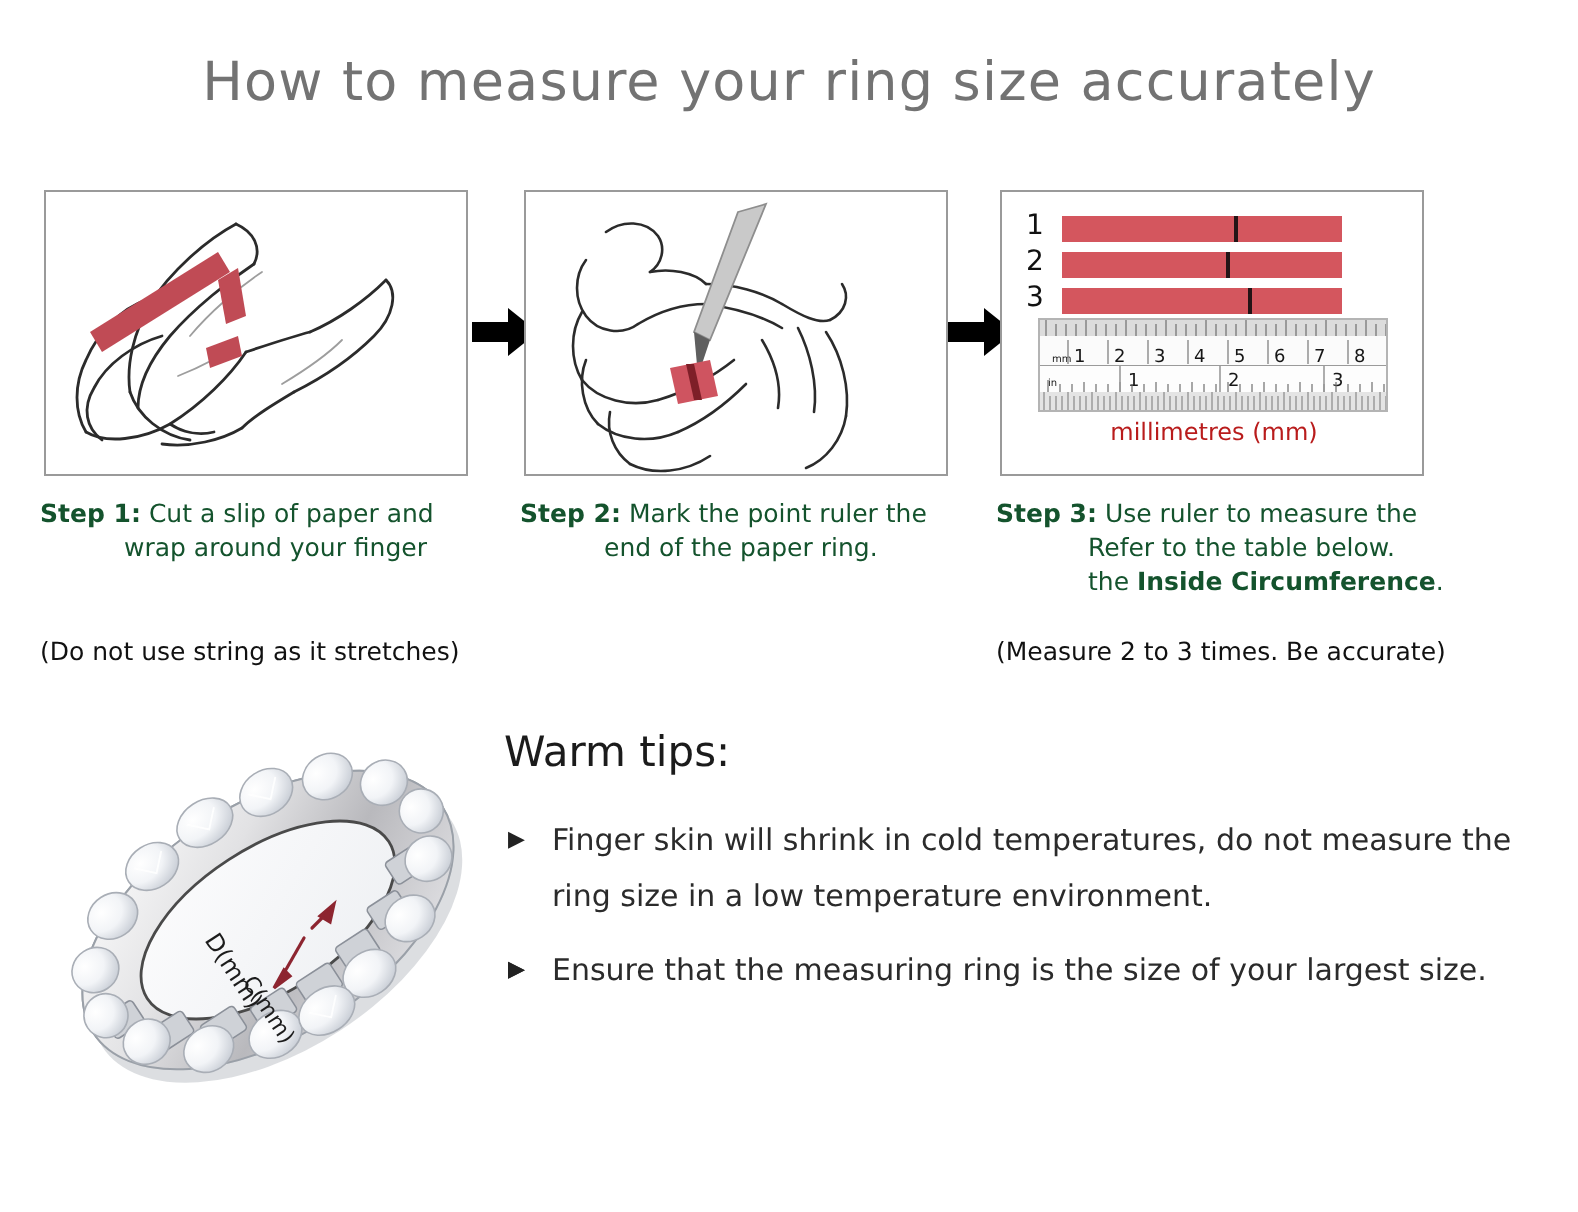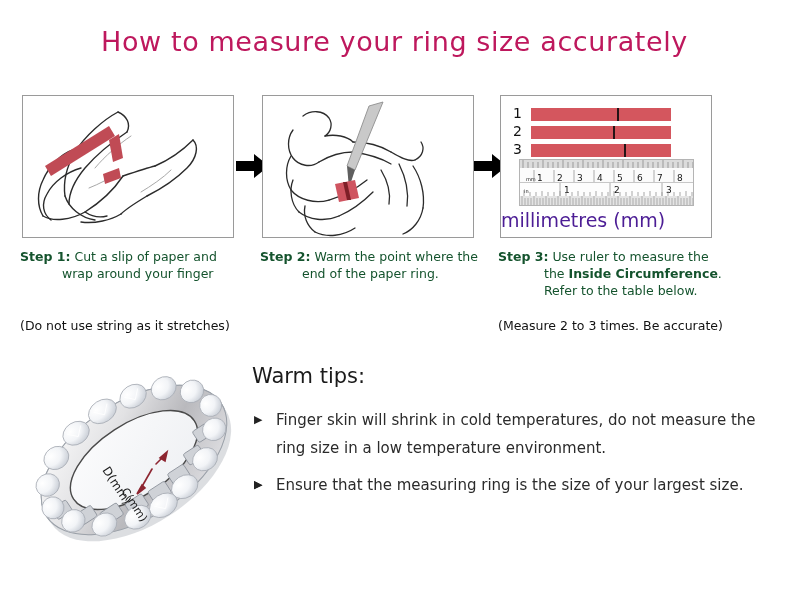--- a/index.html
+++ b/index.html
@@ -17,21 +17,21 @@
 
   
   .page-title {
     position: absolute;
     left: 0; top: 26px;
     width: 789px;
     text-align: center;
     font-size: 27px;
     font-weight: 400;
     letter-spacing: 0.6px;
-    color: #be185d;
+    color: #737373;
     font-family: "DejaVu Sans", "Liberation Sans", sans-serif;
   }
 
   
   .panels { position: absolute; left: 0; top: 95px; width: 789px; height: 145px; }
   .panel {
     position: absolute;
     top: 0;
     height: 143px;
     border: 1px solid #9a9a9a;
@@ -91,22 +91,23 @@
     background: linear-gradient(180deg,#e9e9e9 0%,#f6f6f6 22%,#ffffff 50%,#f4f4f4 78%,#dcdcdc 100%);
     border: 1px solid #b4b4b4;
     box-sizing: border-box;
     overflow: hidden;
   }
   .ruler svg { display: block; }
   .ruler-caption {
     position: absolute;
     left: 0; top: 113px;
     width: 212px;
-    font-size: 19px;
-    color: #4c1d95;
+    text-align: center;
+    font-size: 12px;
+    color: #b91c1c;
   }
 
   
   .captions { position: absolute; left: 0; top: 248px; width: 789px; }
   .caption-col { position: absolute; top: 0; }
   #cap1 { left: 20px;  width: 232px; }
   #cap2 { left: 260px; width: 232px; }
   #cap3 { left: 498px; width: 270px; }
 
   .cap-line {
@@ -321,28 +322,28 @@
 </div>
 
 <div class="captions">
 
   <div class="caption-col" id="cap1">
     <div class="cap-line"><span class="cap-lead">Step 1:</span> <span>Cut a slip of paper and</span></div>
     <div class="cap-line indent">wrap around your finger</div>
   </div>
 
   <div class="caption-col" id="cap2">
-    <div class="cap-line"><span class="cap-lead">Step 2:</span> <span>Warm the point where the</span></div>
+    <div class="cap-line"><span class="cap-lead">Step 2:</span> <span>Mark the point ruler the</span></div>
     <div class="cap-line indent">end of the paper ring.</div>
   </div>
 
   <div class="caption-col" id="cap3">
     <div class="cap-line"><span class="cap-lead">Step 3:</span> <span>Use ruler to measure the</span></div>
+    <div class="cap-line indent3">Refer to the table below.</div>
     <div class="cap-line indent3"><span>the </span><span class="cap-em">Inside Circumference</span><span>.</span></div>
-    <div class="cap-line indent3">Refer to the table below.</div>
   </div>
 </div>
 
 <div class="cap-note" id="note1">(Do not use string as it stretches)</div>
 <div class="cap-note" id="note3">(Measure 2 to 3 times. Be accurate)</div>
 
 <div class="ring-wrap">
   <svg width="232" height="215" viewBox="0 0 232 215">
     <defs>
       <linearGradient id="metalBand" x1="0" y1="0" x2="1" y2="1">

